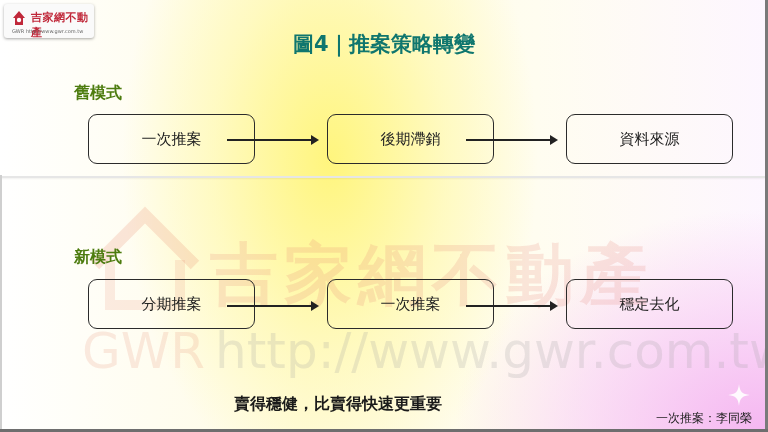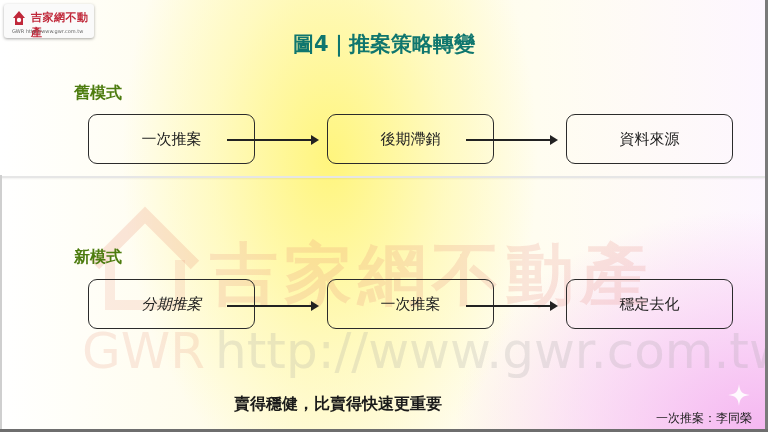--- a/index.html
+++ b/index.html
@@ -100,21 +100,21 @@
 <div class="title">圖4｜推案策略轉變</div>
 
 <div class="section-label" style="top:83px;">舊模式</div>
 <div class="box" style="left:88px; top:114px;">一次推案</div>
 <div class="arrow" style="left:227px; top:139px; width:90px;"></div>
 <div class="box" style="left:327px; top:114px;">後期滯銷</div>
 <div class="arrow" style="left:466px; top:139px; width:90px;"></div>
 <div class="box" style="left:566px; top:114px;">資料來源</div>
 
 <div class="section-label" style="top:247px;">新模式</div>
-<div class="box" style="left:88px; top:279px;font-style:italic;">分期推案</div>
+<div class="box" style="left:88px; top:279px;">分期推案</div>
 <div class="arrow" style="left:227px; top:305px; width:90px;"></div>
 <div class="box" style="left:327px; top:279px;">一次推案</div>
 <div class="arrow" style="left:466px; top:305px; width:90px;"></div>
 <div class="box" style="left:566px; top:279px;">穩定去化</div>
 
 <div class="slogan">賣得穩健，比賣得快速更重要</div>
 <div class="source">一次推案：李同榮</div>
 <svg class="sparkle" viewBox="0 0 22 22">
   <path d="M11 0 C12 8 14 10 22 11 C14 12 12 14 11 22 C10 14 8 12 0 11 C8 10 10 8 11 0 Z" fill="rgba(255,255,255,0.9)"></path>
 </svg>

